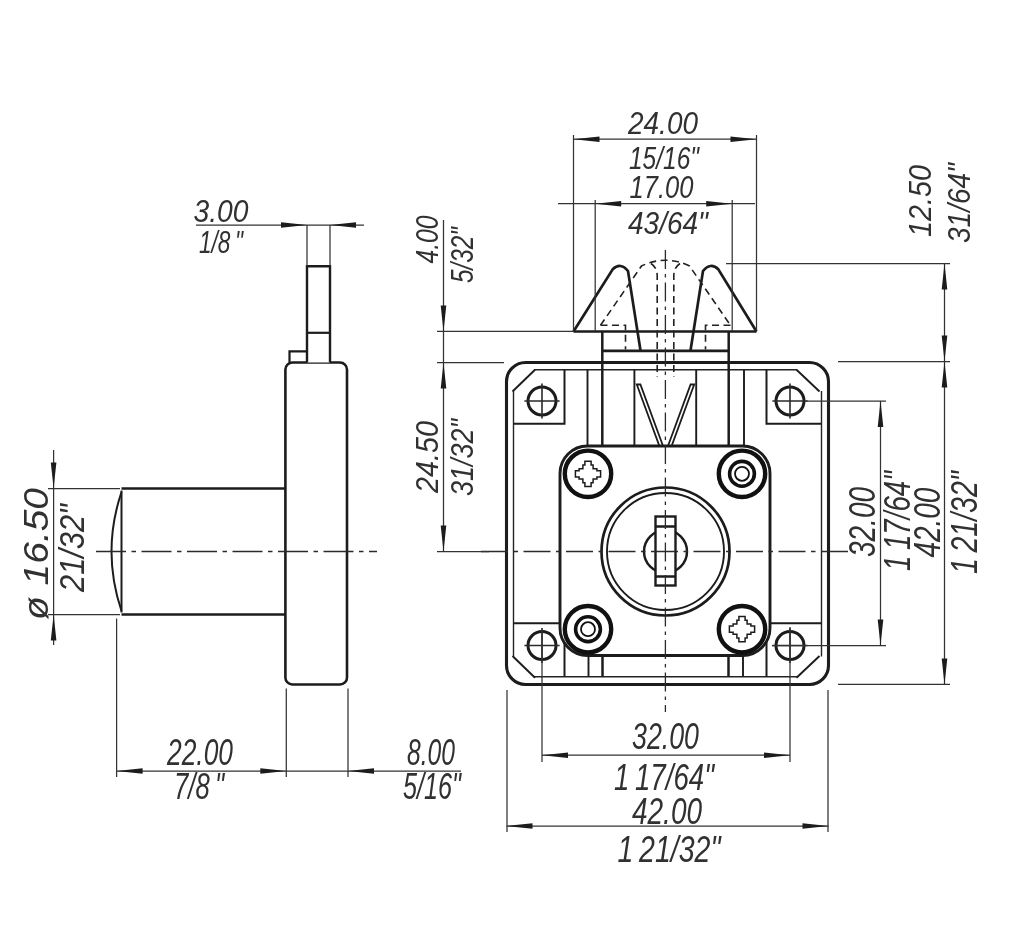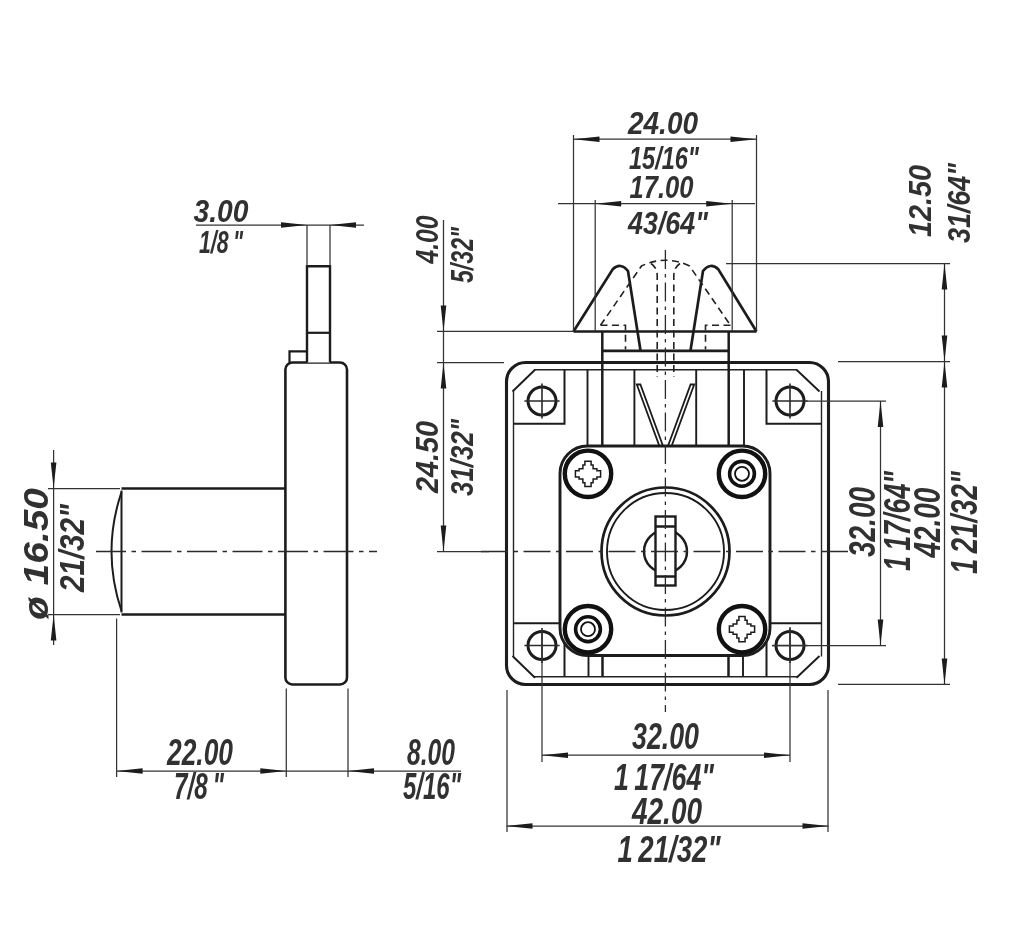--- a/index.html
+++ b/index.html
@@ -1,16 +1,16 @@
 <!DOCTYPE html>
 <html><head>
 <meta charset="utf-8">
 <style>
   html,body{margin:0;padding:0;background:#fff;}
-  .wrap{width:1013px;height:951px;position:relative;background:#ffffff;overflow:hidden;font-weight:bold;}
+  .wrap{width:1013px;height:951px;position:relative;background:#ffffff;overflow:hidden;}
   text{font-family:"Liberation Sans",sans-serif;font-style:italic;fill:#2e2e2e;}
 </style>
 </head>
 <body>
 <div class="wrap">
 <svg width="1013" height="951" viewBox="0 0 1013 951">
 <rect x="0" y="0" width="1013" height="951" fill="#ffffff"></rect>
 
 <g id="plate">
 <rect x="506.5" y="362.5" width="322" height="322" rx="19" fill="#fff" stroke="#1c1c1c" stroke-width="3.1"></rect>

